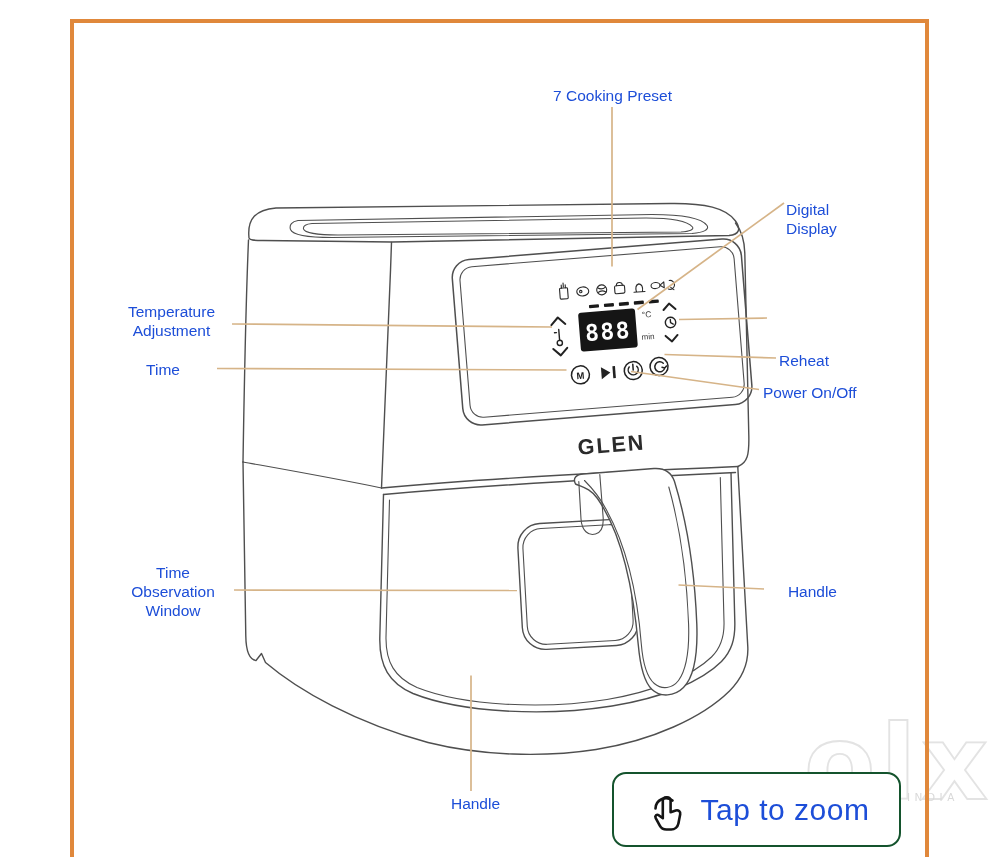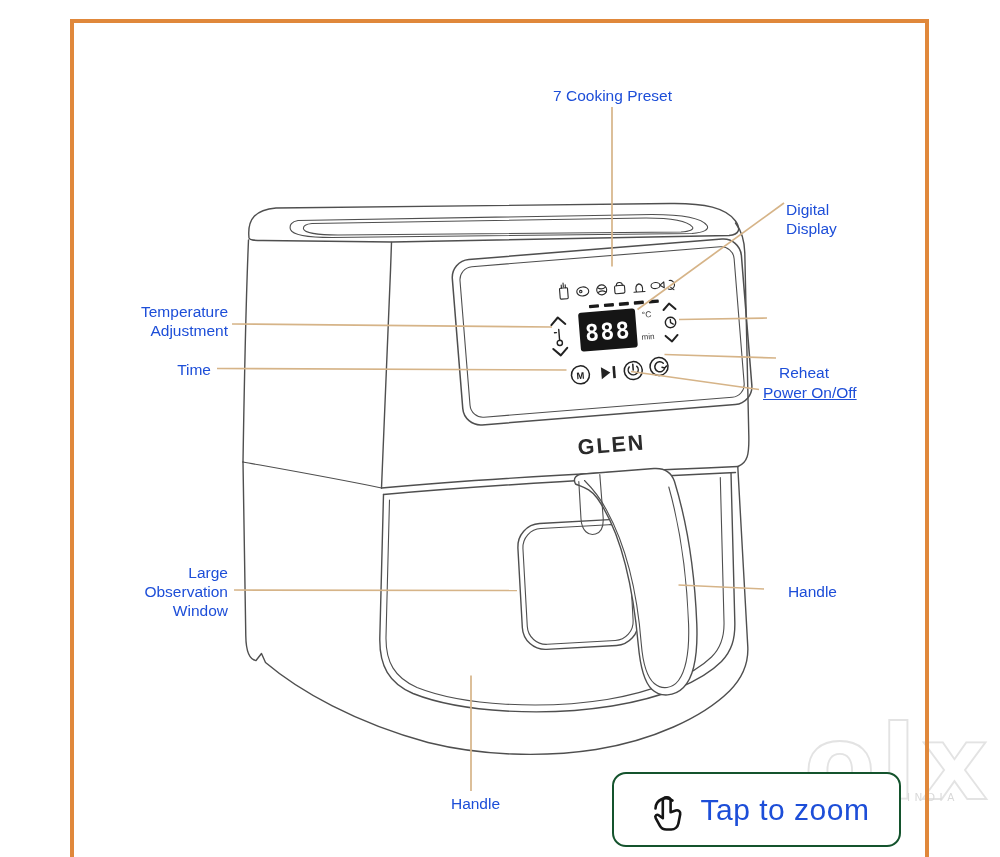--- a/index.html
+++ b/index.html
@@ -5,21 +5,21 @@
   html,body{margin:0;padding:0;background:#fff;}
   #canvas{
     position:relative;width:1000px;height:857px;background:#ffffff;
     overflow:hidden;font-family:"Liberation Sans",sans-serif;
   }
   #artwork{position:absolute;left:0;top:0;z-index:1;}
   .lbl{
     position:absolute;z-index:2;color:#1d4ed8;font-size:15.5px;line-height:19px;
     font-family:"Liberation Sans",sans-serif;
   }
-  .lbl.right{text-align:right;}
+  .lbl.right{text-align:center;}
   .lbl.center{text-align:center;}
   #frame{
     position:absolute;left:70px;top:19px;width:859px;height:900px;
     box-sizing:border-box;border:4px solid #e0883b;border-bottom:none;
     z-index:3;pointer-events:none;
   }
   #tapbtn{
     position:absolute;left:612px;top:772px;width:289px;height:75px;z-index:4;
     box-sizing:border-box;background:#ffffff;border:2px solid #14532d;border-radius:14px;
     display:flex;align-items:center;justify-content:center;gap:13px;
@@ -174,25 +174,25 @@
 
   <div class="lbl center" style="left:540px;top:86px;width:145px;">7 Cooking Preset</div>
 
   <div class="lbl" style="left:786px;top:185px;width:80px;margin-top:15px;">Digital Display</div>
 
   <div class="lbl right" style="left:115px;top:302px;width:113px;">Temperature Adjustment</div>
 
   <div class="lbl right" style="left:115px;top:360px;width:96px;">Time</div>
 
 
-  <div class="lbl" style="left:779px;top:351px;width:70px;margin-top:12px;">Reheat</div>
-
-  <div class="lbl" style="left:763px;top:383px;width:125px;text-decoration:underline;">Power On/Off</div>
-
-  <div class="lbl right" style="left:118px;top:563px;width:110px;">Large Observation Window</div>
+  <div class="lbl" style="left:779px;top:351px;width:70px;">Reheat</div>
+
+  <div class="lbl" style="left:763px;top:383px;width:125px;">Power On/Off</div>
+
+  <div class="lbl right" style="left:118px;top:563px;width:110px;">Time Observation Window</div>
 
   <div class="lbl" style="left:767px;top:582px;width:70px;text-align:right;">Handle</div>
 
   <div class="lbl center" style="left:428px;top:794px;width:95px;">Handle</div>
 
   <div id="tapbtn">
     <svg width="44" height="44" viewBox="0 0 44 44">
       <g stroke="#151515" stroke-width="2.6" fill="none" stroke-linecap="round" stroke-linejoin="round">
         <path d="M11.5 20.5 A 10.5 10.5 0 0 1 28.5 12.5"></path>
         <path d="M23.2 9.2 c1.9 0 3.4 1.5 3.4 3.4 v11.6 l5.2 -1.7 c2.5 -0.8 4.9 1.2 4.4 3.7 l-1.8 9.3 c-0.7 3.5 -3.7 6 -7.2 6 h-4.8 c-2.8 0 -5.3 -1.5 -6.6 -3.9 l-4.2 -7.7 c-1.1 -2 1.3 -4 3.1 -2.7 l4.1 3 V12.6 c0 -1.9 1.5 -3.4 3.4 -3.4 z"></path>

